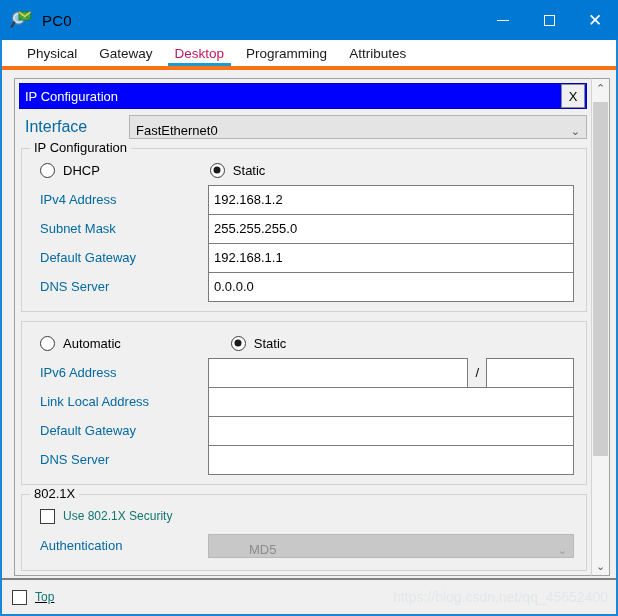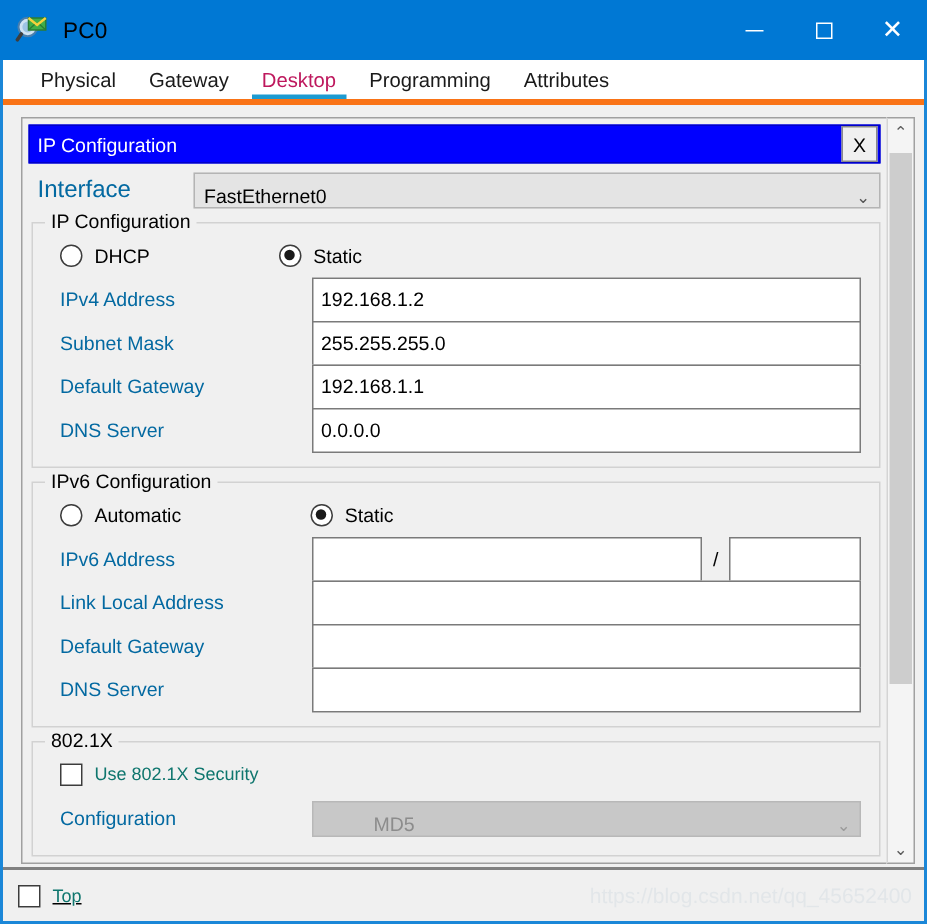--- a/index.html
+++ b/index.html
@@ -92,21 +92,21 @@
   .row { display: flex; align-items: center; height: 29px; }
   .row-label { font-size: 13px; color: #0369a1; width: 178px; padding-left: 10px; }
   .field {
     flex: 1 1 auto; height: 30px; background: #ffffff; border: 1px solid #7a7a7a;
     display: flex; align-items: center; padding: 0 5px; font-size: 13px; color: #000;
     margin-right: 4px;
   }
   .field.small { flex: 0 0 88px; }
   .slash { font-size: 13px; color: #000; padding: 0 7px 0 3px; }
   
-  .radio-row { display: flex; align-items: center; height: 30px; padding-left: 10px; }
+  .radio-row { display: flex; align-items: center; height: 30px; padding-left: 10px; gap: 24px; }
   .radio-item { display: flex; align-items: center; }
   .radio-item.second { margin-left: 86px; }
   .radio {
     width: 15px; height: 15px; border-radius: 50%; border: 1.5px solid #3c3c3c;
     background: #fff; display: inline-block; position: relative; flex: 0 0 15px;
   }
   .radio.checked::after {
     content: ""; position: absolute; left: 50%; top: 50%;
     width: 7px; height: 7px; border-radius: 50%; background: #1a1a1a;
     transform: translate(-50%, -50%);
@@ -225,21 +225,20 @@
           <span class="row-label">Default Gateway</span>
           <div class="field">192.168.1.1</div>
         </div>
         <div class="row">
           <span class="row-label">DNS Server</span>
           <div class="field">0.0.0.0</div>
         </div>
       </div>
 
       <div class="group">
-        <span class="group-title">IPv6 Configuration</span>
 
         <div class="radio-row">
           <div class="radio-item">
             <span class="radio"></span>
             <span class="radio-label">Automatic</span>
           </div>
           <div class="radio-item second">
             <span class="radio checked"></span>
             <span class="radio-label">Static</span>
           </div>
@@ -267,21 +266,21 @@
 
       <div class="group">
         <span class="group-title">802.1X</span>
 
         <div class="cb-row">
           <span class="checkbox"></span>
           <span class="cb-label">Use 802.1X Security</span>
         </div>
 
         <div class="row">
-          <span class="row-label">Configuration</span>
+          <span class="row-label">Authentication</span>
           <div class="combo disabled" style="margin-right:4px;">
             <span>MD5</span>
             <span class="chev">⌄</span>
           </div>
         </div>
       </div>
 
     </div>
 
     <div class="scrollbar">

